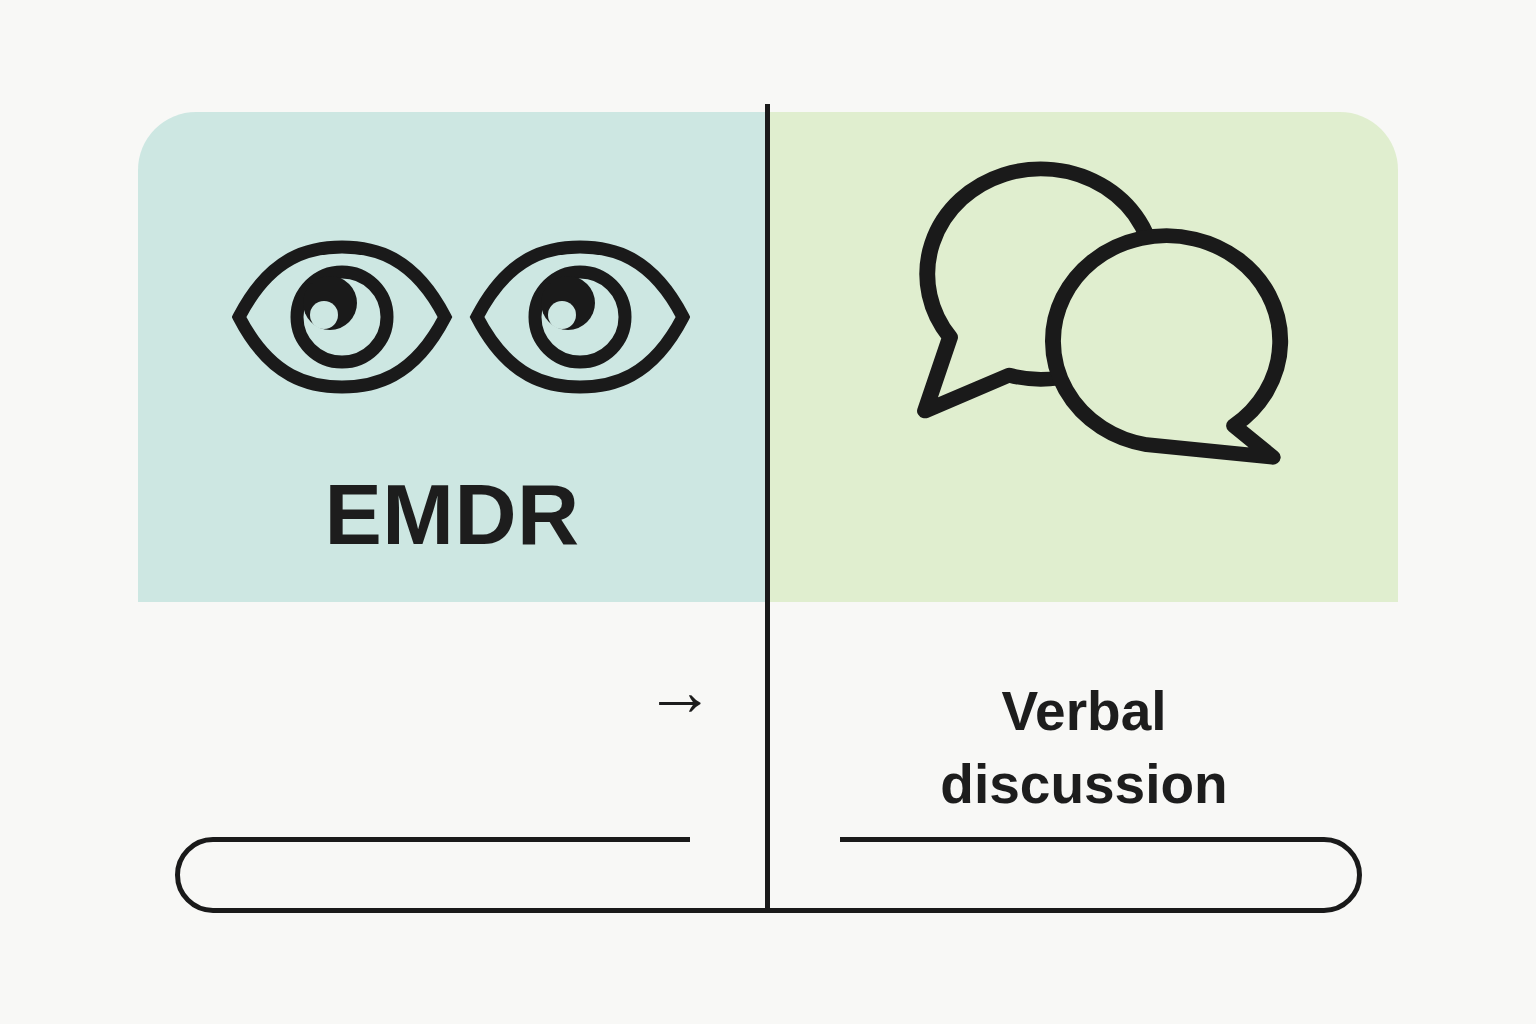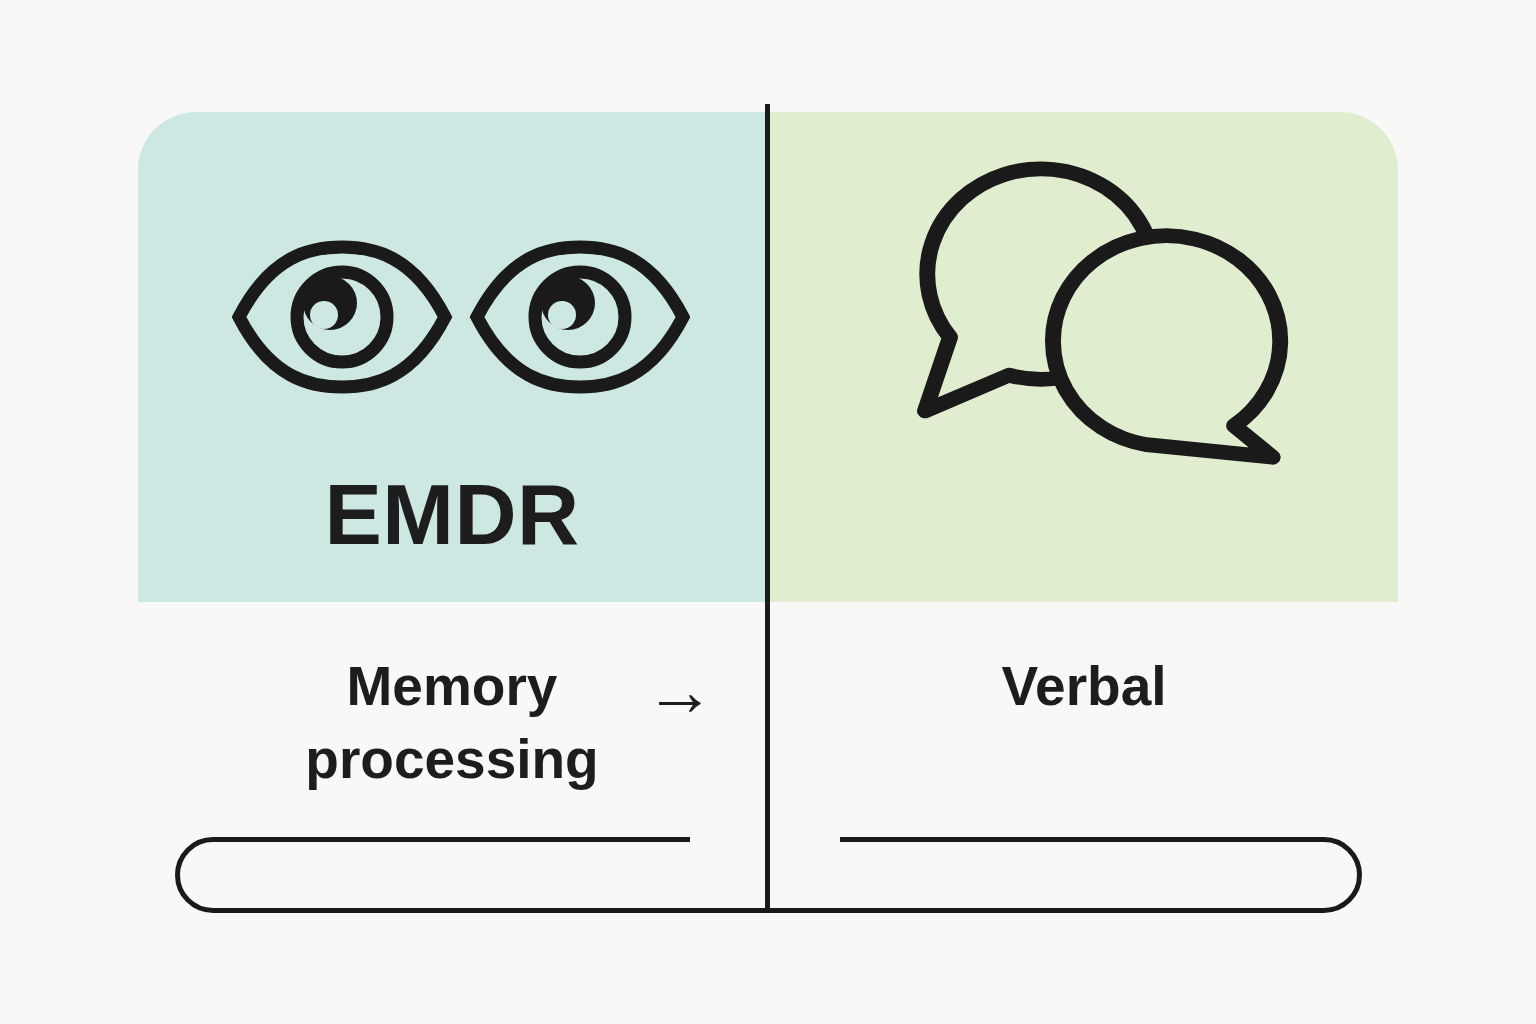--- a/index.html
+++ b/index.html
@@ -45,21 +45,21 @@
   }
   .title-left{left:138px;}
   .title-right{left:770px;}
 
   .col-label{
     position:absolute;top:650px;width:628px;z-index:2;
     font-size:55px;font-weight:700;line-height:73px;
     text-align:center;color:var(--text);
   }
   .label-left{left:138px;}
-  .label-right{left:770px;}
+  .label-right{left:770px;margin-top:25px;}
   .col-label .line{display:block;}
 
   .arrow{
     position:absolute;left:628px;top:656px;width:104px;z-index:2;
     font-size:70px;font-weight:400;line-height:70px;text-align:center;
     color:var(--text);
   }
 
   .pill{
     position:absolute;left:175px;top:837px;width:1187px;height:76px;z-index:1;
@@ -95,27 +95,24 @@
     </g>
   </svg>
 
   <svg class="icon-svg bubbles" viewBox="14 6 352 304" preserveAspectRatio="none" aria-hidden="true">
     <path class="bubble-back" d="M110 218 A100 100 0 1 0 58 182 L36 252 Z"></path>
     <path class="bubble-front" d="M308 266 A100 100 0 1 0 231 284 L342 296 Z"></path>
   </svg>
 
   <div class="col-title title-left">EMDR</div>
 
-  <div class="col-label label-left">
-    <span class="line">Memory</span>
-    <span class="line">processing</span>
-  </div>
 
   <div class="arrow">→</div>
 
   <div class="col-label label-right">
     <span class="line">Verbal</span>
+    <span class="line">discussion</span>
   </div>
 
   <div class="pill"></div>
   <div class="pill-gap"></div>
 
 </div>
 
 </body></html>

